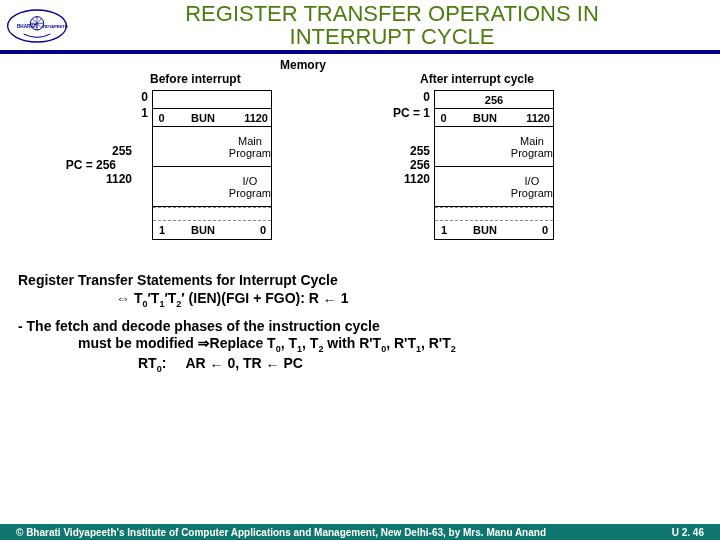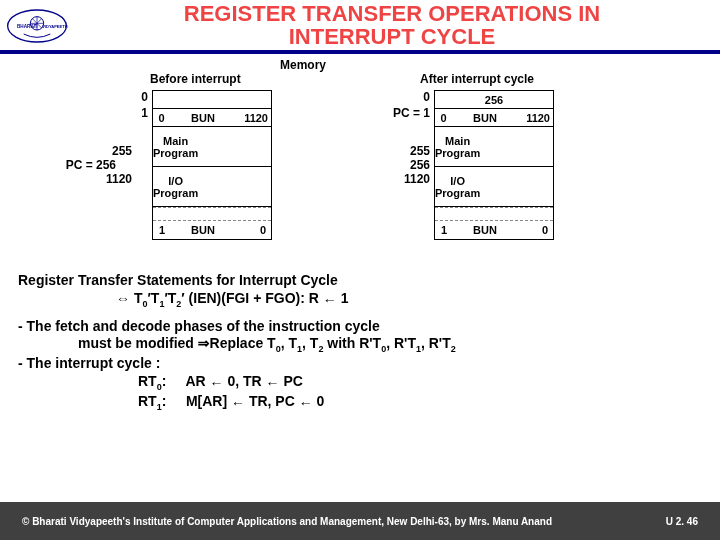--- a/index.html
+++ b/index.html
@@ -24,22 +24,22 @@
     height: 42px;
     display: flex;
     align-items: center;
     justify-content: center;
   }
   .logo svg { width: 68px; height: 40px; }
   .title {
     flex: 1;
     text-align: center;
     font-size: 22px;
-    font-weight: bold;
-    color: #ef4444;
+    font-weight: normal;
+    color: #4d7c0f;
     line-height: 1.05;
     padding-bottom: 2px;
   }
   .diagram {
     position: relative;
     height: 210px;
     margin-top: 4px;
   }
   .memlabel {
     position: absolute;
@@ -67,22 +67,22 @@
     font-size: 11px;
   }
   .row .c1 { width: 18px; text-align: center; border-right: 1px solid transparent; }
   .row .c2 { flex: 1; text-align: center; }
   .row .c3 { width: 36px; text-align: right; padding-right: 3px; }
   .seg {
     height: 40px;
     border-bottom: 1.5px solid #000;
     display: flex;
     align-items: center;
-    justify-content: flex-start;
-    font-weight: bold;
+    justify-content: flex-end;
+    font-weight: normal;
     font-size: 11px;
     text-align: center;
     line-height: 1.1;
   }
   .dashed {
     height: 14px;
     border-top: 1px dashed #888;
     border-bottom: 1px dashed #888;
   }
   .lastrow {
@@ -106,29 +106,29 @@
   .body-text .indent0 { padding-left: 0; }
   .body-text .indent2 { padding-left: 98px; }
   .body-text .indent3 { padding-left: 60px; }
   .body-text .rtline { padding-left: 120px; }
   .body-text .rtline .lbl { display:inline-block; width:44px; }
   sub { font-size: 9px; vertical-align: sub; }
 
   .footer {
     position: absolute;
     left: 0; right: 0; bottom: 0;
-    height: 38px;
-    background: #404040;
+    height: 16px;
+    background: #0f766e;
     color: #fff;
     font-size: 10px;
     font-weight: bold;
     display: flex;
     align-items: center;
     justify-content: space-between;
-    padding: 0 22px;
+    padding: 0 16px;
   }
   .gap { height: 8px; }
 </style>
 </head>
 <body>
 
 <div class="header">
   <div class="logo">
     <svg viewBox="0 0 100 60">
       <ellipse cx="50" cy="30" rx="44" ry="24" fill="none" stroke="#00008b" stroke-width="2"></ellipse>
@@ -221,27 +221,22 @@
 <div class="body-text">
   <div>Register Transfer Statements for Interrupt Cycle</div>
   <div class="indent2">
     <span>⇔ T</span><sub>0</sub><span>′T</span><sub>1</sub><span>′T</span><sub>2</sub><span>′ (IEN)(FGI + FGO):   R  ← 1</span>
   </div>
   <div class="gap"></div>
   <div class="indent0">- The fetch and decode phases of the instruction cycle</div>
   <div class="indent3">
     <span>must be modified ⇒Replace T</span><sub>0</sub><span>, T</span><sub>1</sub><span>, T</span><sub>2</sub><span>  with  R'T</span><sub>0</sub><span>, R'T</span><sub>1</sub><span>, R'T</span><sub>2</sub>
   </div>
-  <div class="indent0">- The interrupt cycle :</div>
   <div class="rtline">
     <span class="lbl"><span>RT</span><sub>0</sub><span>:</span></span>
     <span>AR ← 0,  TR ← PC</span>
   </div>
-  <div class="rtline">
-    <span class="lbl"><span>RT</span><sub>1</sub><span>:</span></span>
-    <span>M[AR] ← TR,  PC ← 0</span>
-  </div>
 </div>
 
 <div class="footer">
   <span>© Bharati Vidyapeeth's Institute of Computer Applications and Management, New Delhi-63, by Mrs. Manu Anand</span>
   <span>U 2. 46</span>
 </div>
 
 </body></html>

